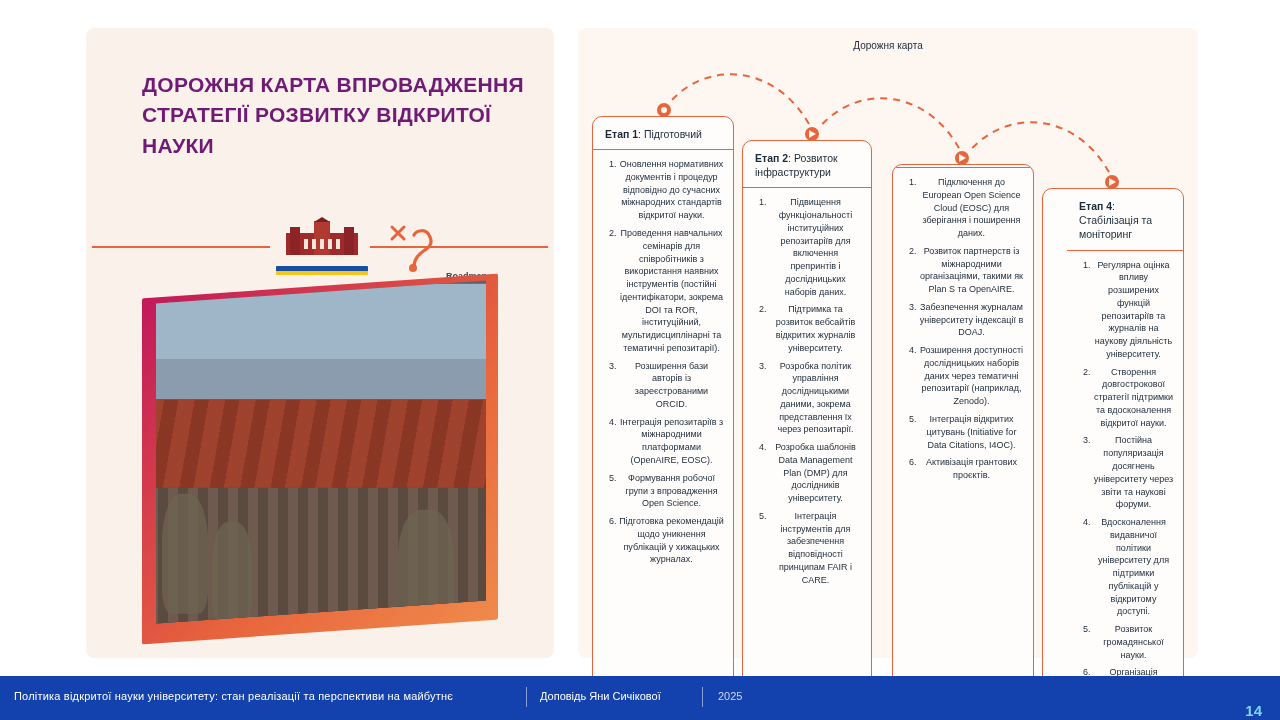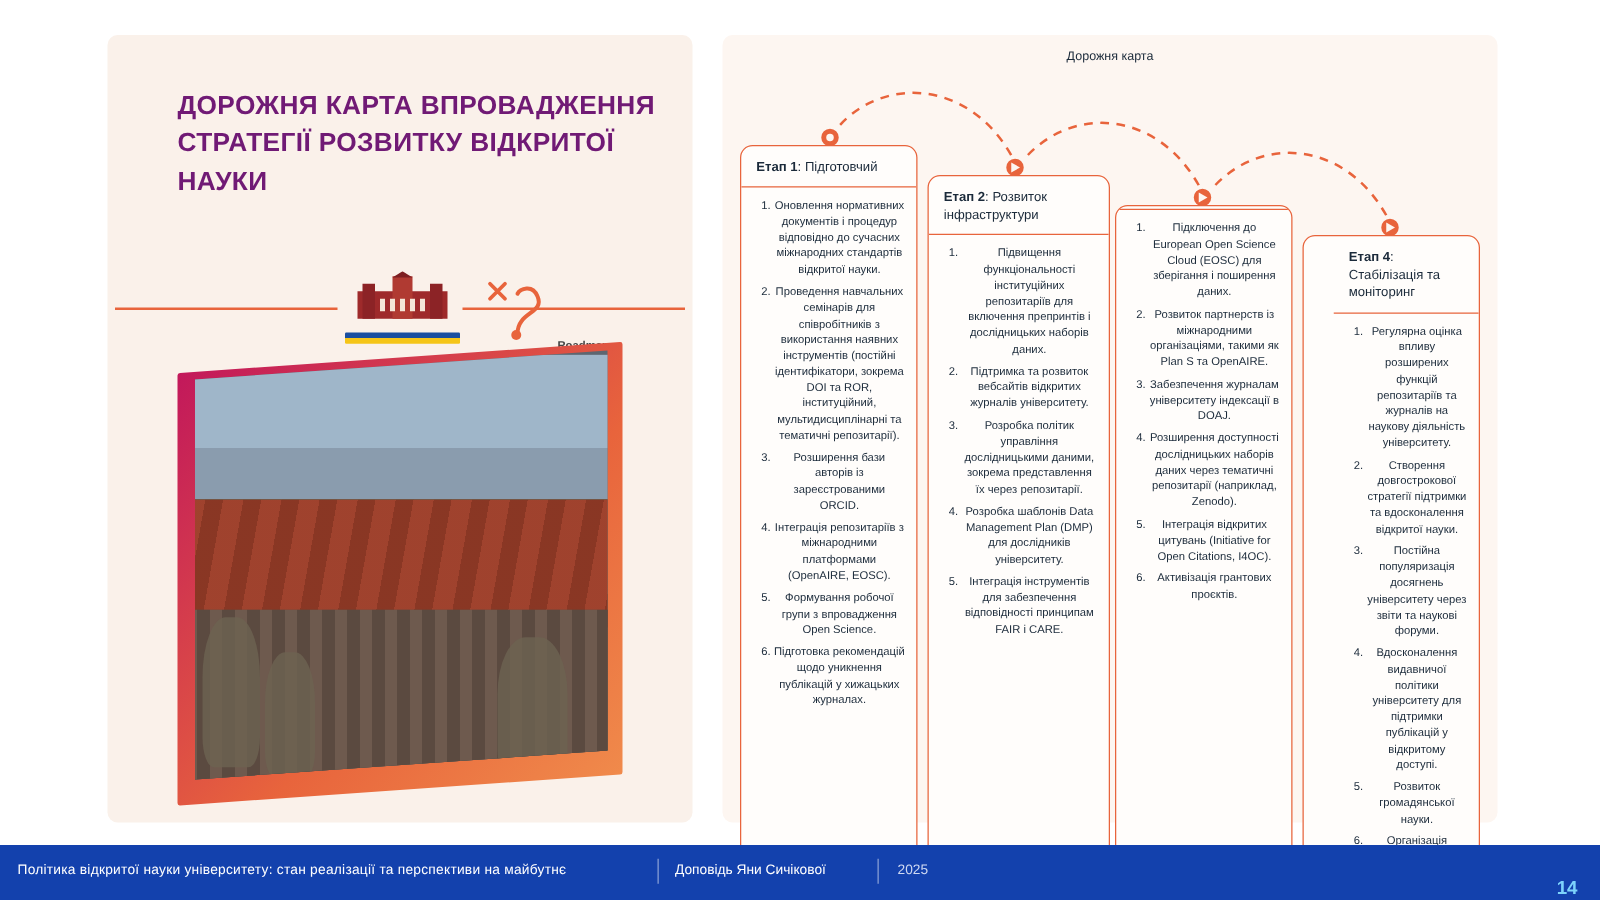--- a/index.html
+++ b/index.html
@@ -178,21 +178,21 @@
   }
   .stage-body li {
     font-size: 9px;
     line-height: 1.42;
     color: #1b2a3a;
     margin-bottom: 5px;
   }
 
   
   #stage-1 { left: 14px;  top: 48px;  width: 142px; height: 588px; }
-  #stage-2 { left: 164px; top: 72px;  width: 146px; height: 564px; }
+  #stage-2 { left: 164px; top: 72px;  width: 130px; height: 564px; }
   #stage-3 { left: 314px; top: 96px;  width: 142px; height: 540px; }
   #stage-4 { left: 464px; top: 120px; width: 142px; height: 516px; padding-left: 24px; }
 
   .arrow-svg {
     position: absolute;
     left: 0; top: 0;
     width: 620px; height: 630px;
     pointer-events: none;
   }
 
@@ -344,21 +344,21 @@
       </div>
 
       <div class="stage" id="stage-3">
         <div class="stage-sep"></div>
         <div class="stage-body">
           <ol>
             <li>Підключення до European Open Science Cloud (EOSC) для зберігання і поширення даних.</li>
             <li>Розвиток партнерств із міжнародними організаціями, такими як Plan S та OpenAIRE.</li>
             <li>Забезпечення журналам університету індексації в DOAJ.</li>
             <li>Розширення доступності дослідницьких наборів даних через тематичні репозитарії (наприклад, Zenodo).</li>
-            <li>Інтеграція відкритих цитувань (Initiative for Open Citations, I4OC).</li>
+            <li>Інтеграція відкритих цитувань (Initiative for Data Citations, I4OC).</li>
             <li>Активізація грантових проєктів.</li>
           </ol>
         </div>
       </div>
 
       <div class="stage" id="stage-4">
         <div class="stage-head">
           <b>Етап 4</b><span>: Стабілізація та моніторинг</span>
         </div>
         <div class="stage-sep"></div>

